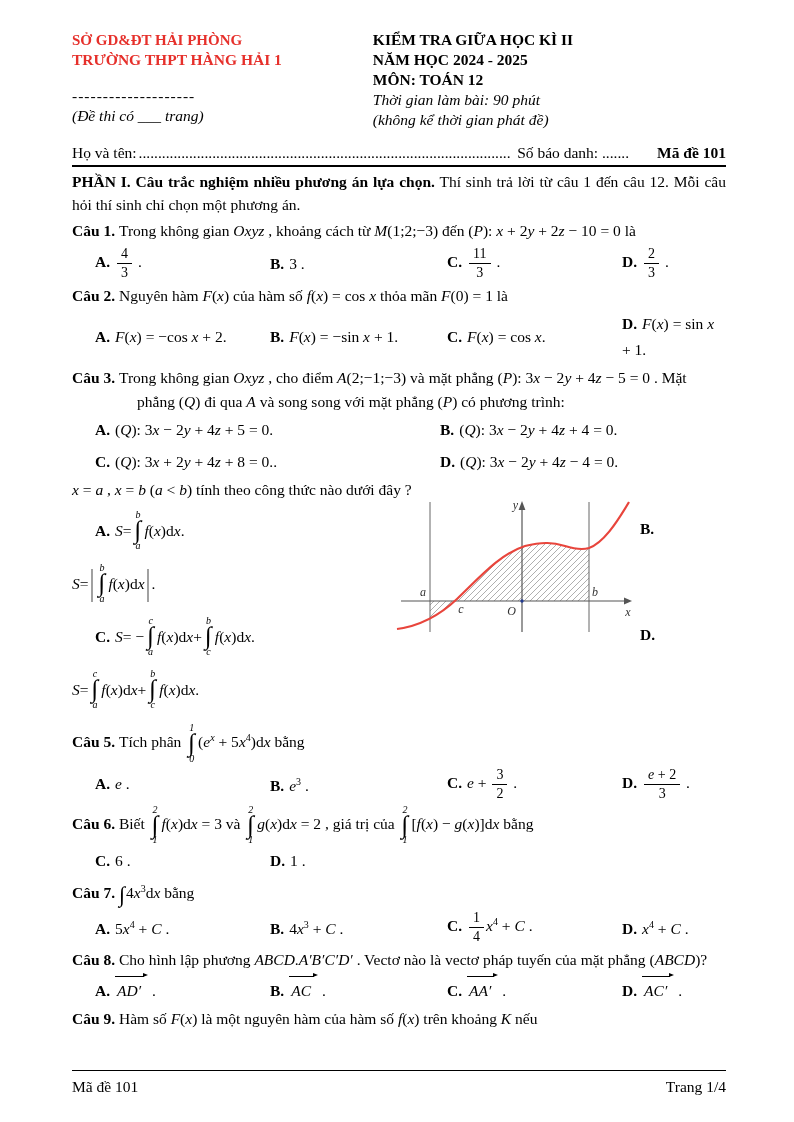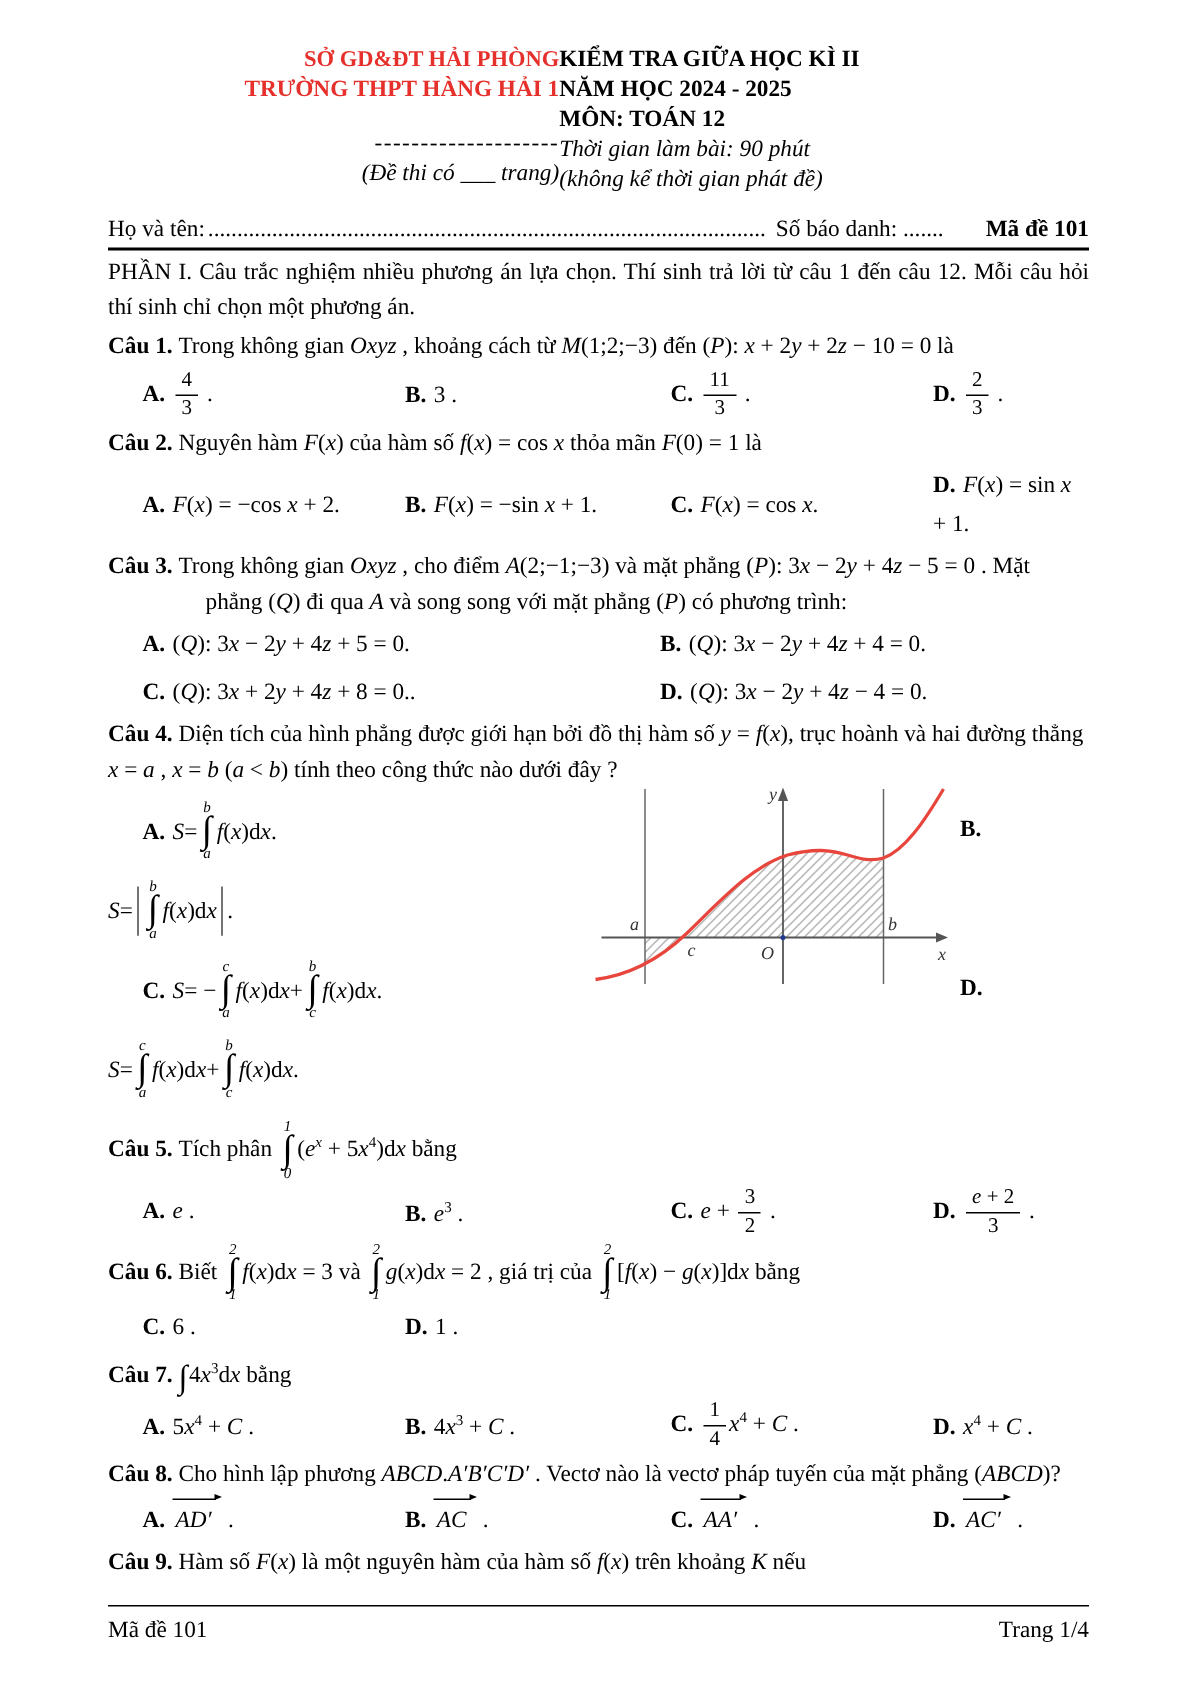--- a/index.html
+++ b/index.html
@@ -2,40 +2,40 @@
 <html style="--brand-red: #e6302b;"><head>
 <meta charset="utf-8">
 <style>
   :root{ --brand-red:#e6302b; }
   html,body{margin:0;padding:0;background:#ffffff;}
   body{width:794px;height:1122px;font-family:"Liberation Serif",serif;color:#000;font-size:15.5px;}
   .page{position:relative;width:794px;height:1122px;box-sizing:border-box;padding:30px 68px 0 72px;overflow:hidden;}
 
   
   .header{display:flex;}
-  .h-left{width:46%;text-align:right;line-height:20px;font-family:Liberation Serif, serif;}
+  .h-left{width:46%;text-align:left;line-height:20px;font-family:Liberation Serif, serif;}
   .h-right{width:54%;text-align:left;line-height:20px;}
   .red1{color:var(--brand-red);font-weight:600;font-size:15px;}
   .red2{color:var(--brand-red);font-weight:700;font-size:15.5px;}
   .dashes{margin-top:16px;letter-spacing:1px;}
   .exam-note{font-style:italic;}
   .h-bold{font-weight:700;font-size:15.5px;}
   .h-italic{font-style:italic;}
 
   
   .info-row{display:flex;align-items:flex-start;margin-top:14px;white-space:nowrap;}
   .info-name{flex:0 0 auto;}
   .info-dots{flex:1 1 auto;overflow:hidden;margin:0 6px 0 2px;}
   .info-sbd{flex:0 0 auto;margin-right:28px;}
   .info-code{flex:0 0 auto;font-weight:700;}
   .thick-rule{border-bottom:2.5px solid #000;margin-top:3px;}
 
   
   .intro{margin-top:3px;line-height:23px;text-align:justify;}
-  .intro-bold{font-weight:400;}
+  .intro-bold{font-weight:700;}
 
   
   .question{margin-top:3px;}
   .stem-line{line-height:24px;}
   .qlabel{font-weight:700;}
   .opts{display:grid;margin:3px 0 3px 23px;align-items:center;}
   .opts.cols4{grid-template-columns:175px 177px 175px 1fr;}
   .opts.cols2{grid-template-columns:345px 1fr;row-gap:6px;}
   .opt{line-height:26px;}
   .optlabel{font-weight:700;margin-right:5px;}
@@ -124,21 +124,20 @@
         <div class="stem-line"><span class="qlabel">Câu 3. </span><span class="seg-t">Trong không gian </span><span class="seg-m">Oxyz</span><span class="seg-t"> , cho điểm </span><span class="seg-m">A</span><span class="seg-t">(2;−1;−3) và mặt phẳng (</span><span class="seg-m">P</span><span class="seg-t">): 3</span><span class="seg-m">x</span><span class="seg-t"> − 2</span><span class="seg-m">y</span><span class="seg-t"> + 4</span><span class="seg-m">z</span><span class="seg-t"> − 5 = 0 . Mặt</span></div>
         <div class="stem-line" style="margin-left: 65px;"><span class="seg-t">phẳng (</span><span class="seg-m">Q</span><span class="seg-t">) đi qua </span><span class="seg-m">A</span><span class="seg-t"> và song song với mặt phẳng (</span><span class="seg-m">P</span><span class="seg-t">) có phương trình:</span></div>
         <div class="opts cols2">
           <div class="opt"><span class="optlabel">A.</span><span class="seg-t">(</span><span class="seg-m">Q</span><span class="seg-t">): 3</span><span class="seg-m">x</span><span class="seg-t"> − 2</span><span class="seg-m">y</span><span class="seg-t"> + 4</span><span class="seg-m">z</span><span class="seg-t"> + 5 = 0.</span></div>
           <div class="opt"><span class="optlabel">B.</span><span class="seg-t">(</span><span class="seg-m">Q</span><span class="seg-t">): 3</span><span class="seg-m">x</span><span class="seg-t"> − 2</span><span class="seg-m">y</span><span class="seg-t"> + 4</span><span class="seg-m">z</span><span class="seg-t"> + 4 = 0.</span></div>
           <div class="opt"><span class="optlabel">C.</span><span class="seg-t">(</span><span class="seg-m">Q</span><span class="seg-t">): 3</span><span class="seg-m">x</span><span class="seg-t"> + 2</span><span class="seg-m">y</span><span class="seg-t"> + 4</span><span class="seg-m">z</span><span class="seg-t"> + 8 = 0..</span></div>
           <div class="opt"><span class="optlabel">D.</span><span class="seg-t">(</span><span class="seg-m">Q</span><span class="seg-t">): 3</span><span class="seg-m">x</span><span class="seg-t"> − 2</span><span class="seg-m">y</span><span class="seg-t"> + 4</span><span class="seg-m">z</span><span class="seg-t"> − 4 = 0.</span></div>
         </div>
       </div>
       <div class="question">
-        <div class="stem-line"><span class="qlabel">Câu 4. </span><span class="seg-t">Diện tích của hình phẳng được giới hạn bởi đồ thị hàm số </span><span class="seg-m">y</span><span class="seg-t"> = </span><span class="seg-m">f</span><span class="seg-t">(</span><span class="seg-m">x</span><span class="seg-t">), trục hoành và hai đường thẳng</span></div>
         <div class="stem-line"><span class="seg-m">x</span><span class="seg-t"> = </span><span class="seg-m">a</span><span class="seg-t"> ,  </span><span class="seg-m">x</span><span class="seg-t"> = </span><span class="seg-m">b</span><span class="seg-t">  (</span><span class="seg-m">a</span><span class="seg-t"> &lt; </span><span class="seg-m">b</span><span class="seg-t">)  tính theo công thức nào dưới đây ?</span></div>
         <div class="q4wrap">
           <div class="q4left">
             <div class="q4row q4ind">
               <span class="optlabel">A.</span>
               <span class="seg-m">S</span>
               <span class="seg-t"> = </span>
               <span class="bigint">
                 <span class="lim">b</span>
                 <span class="intsym">∫</span>

